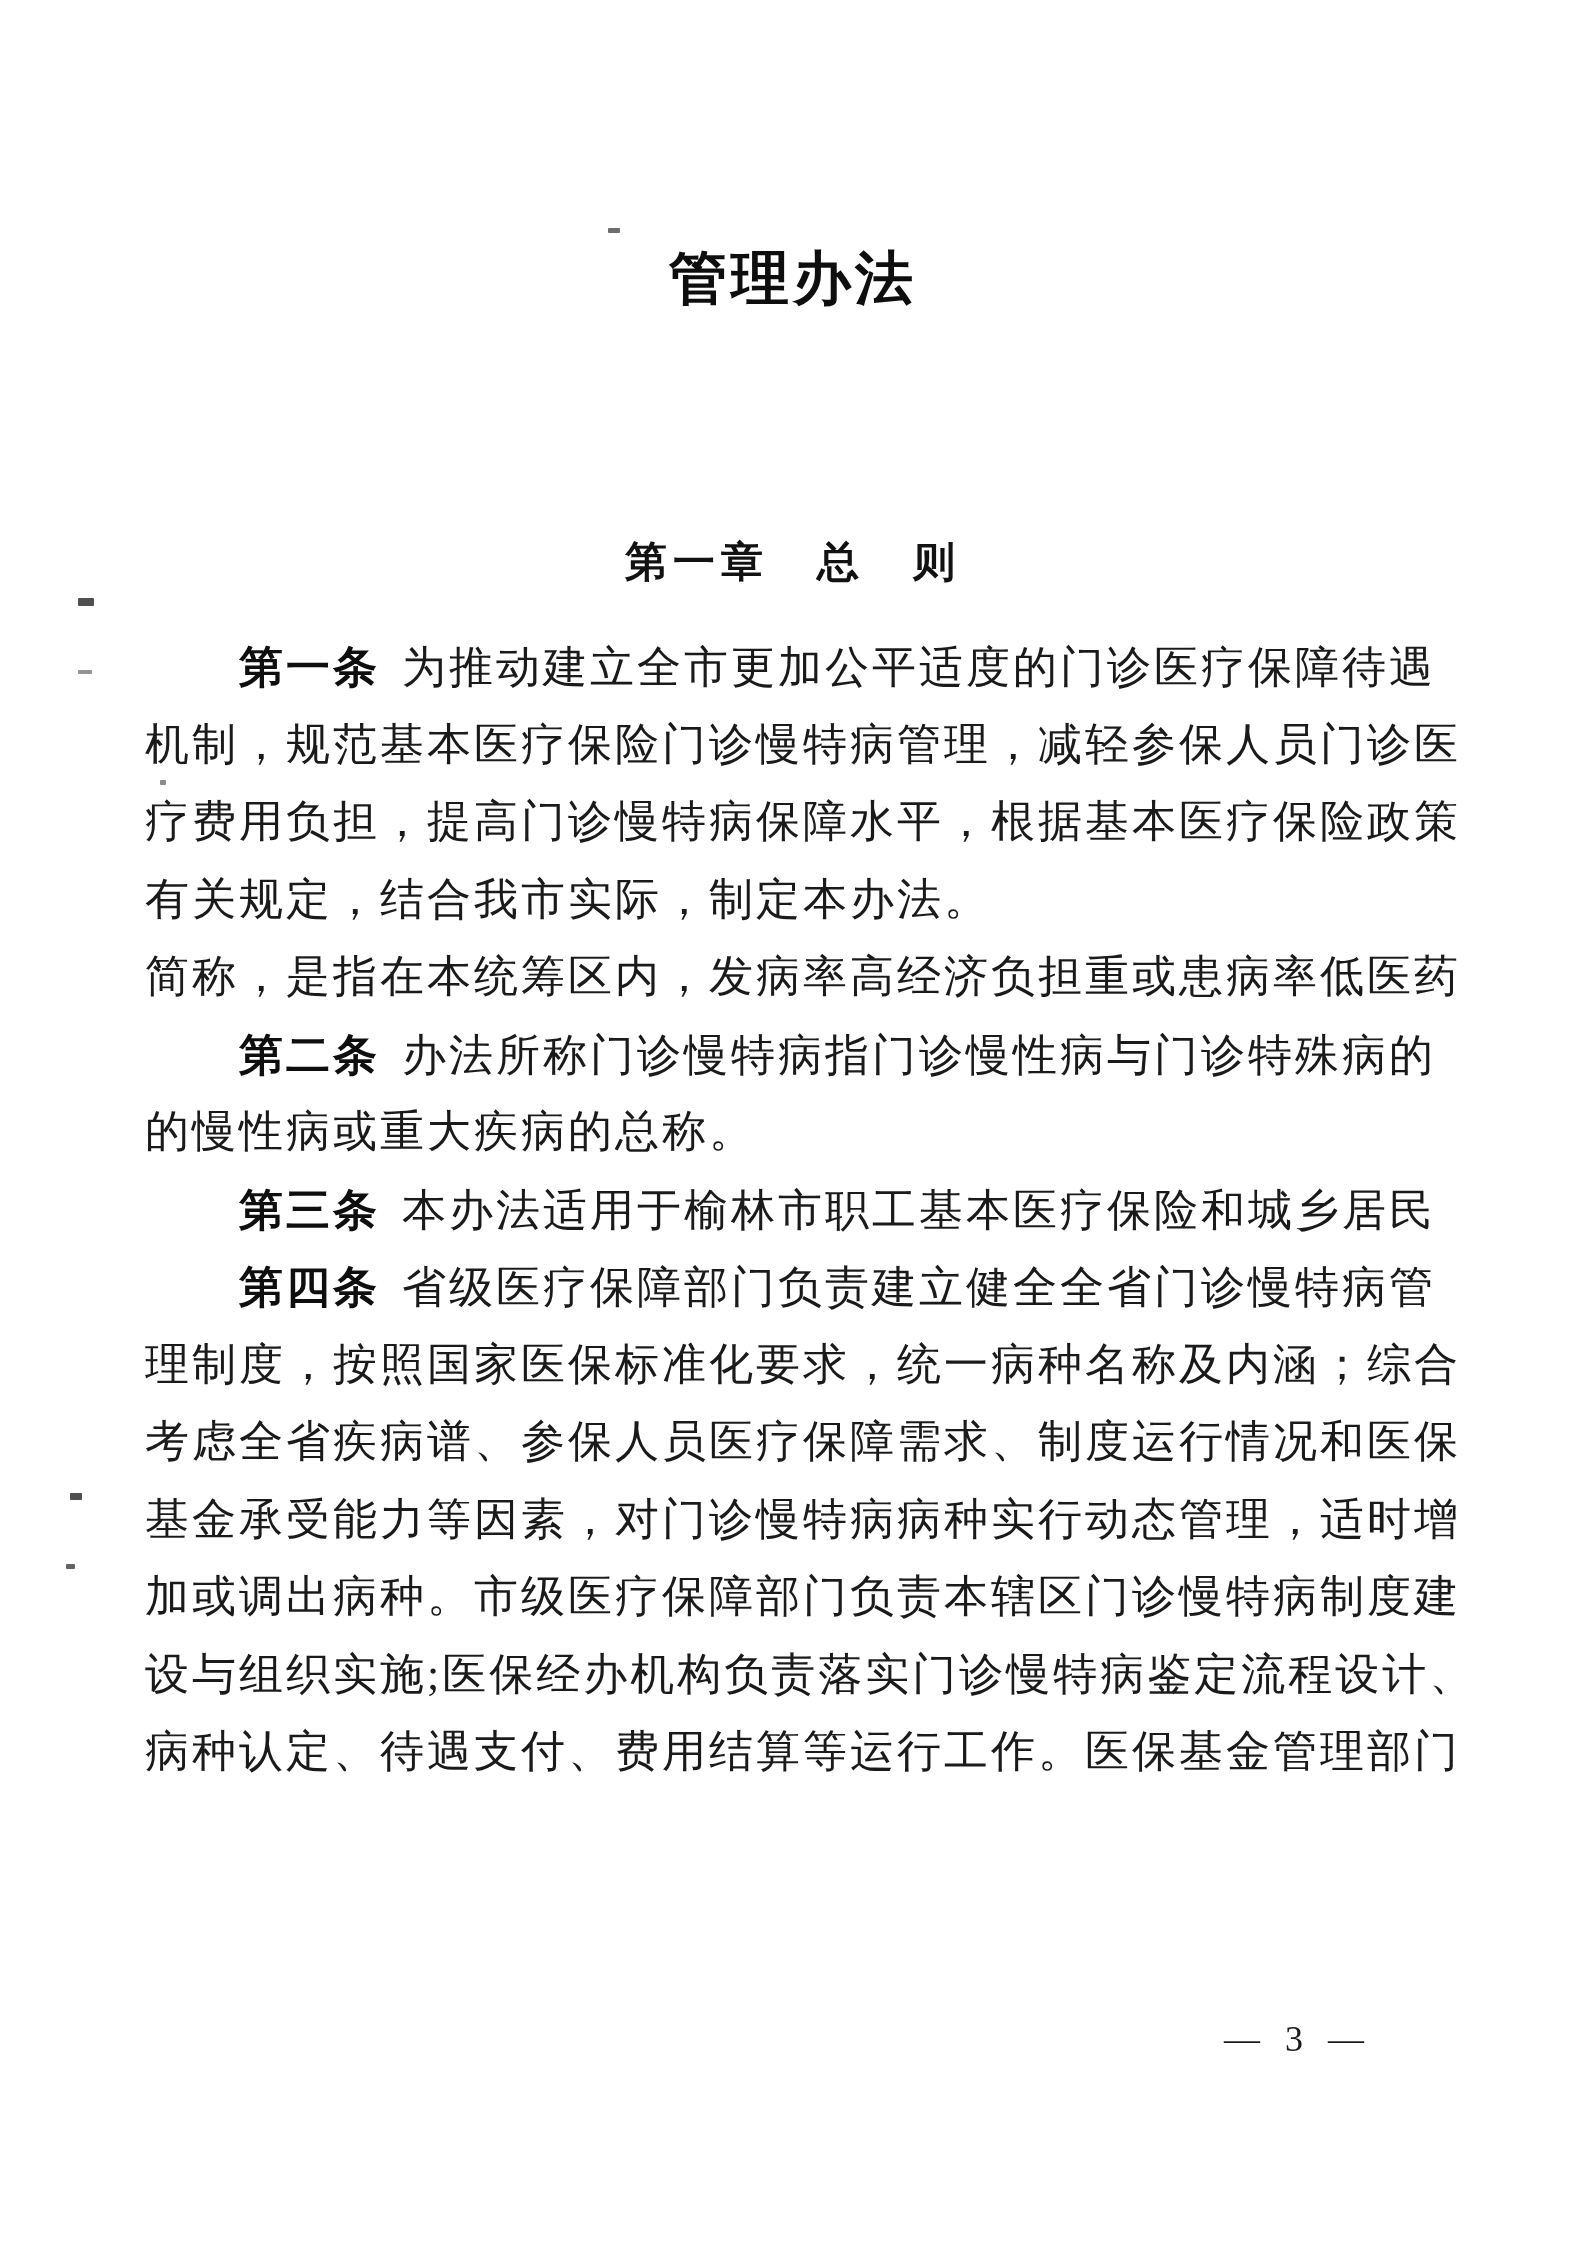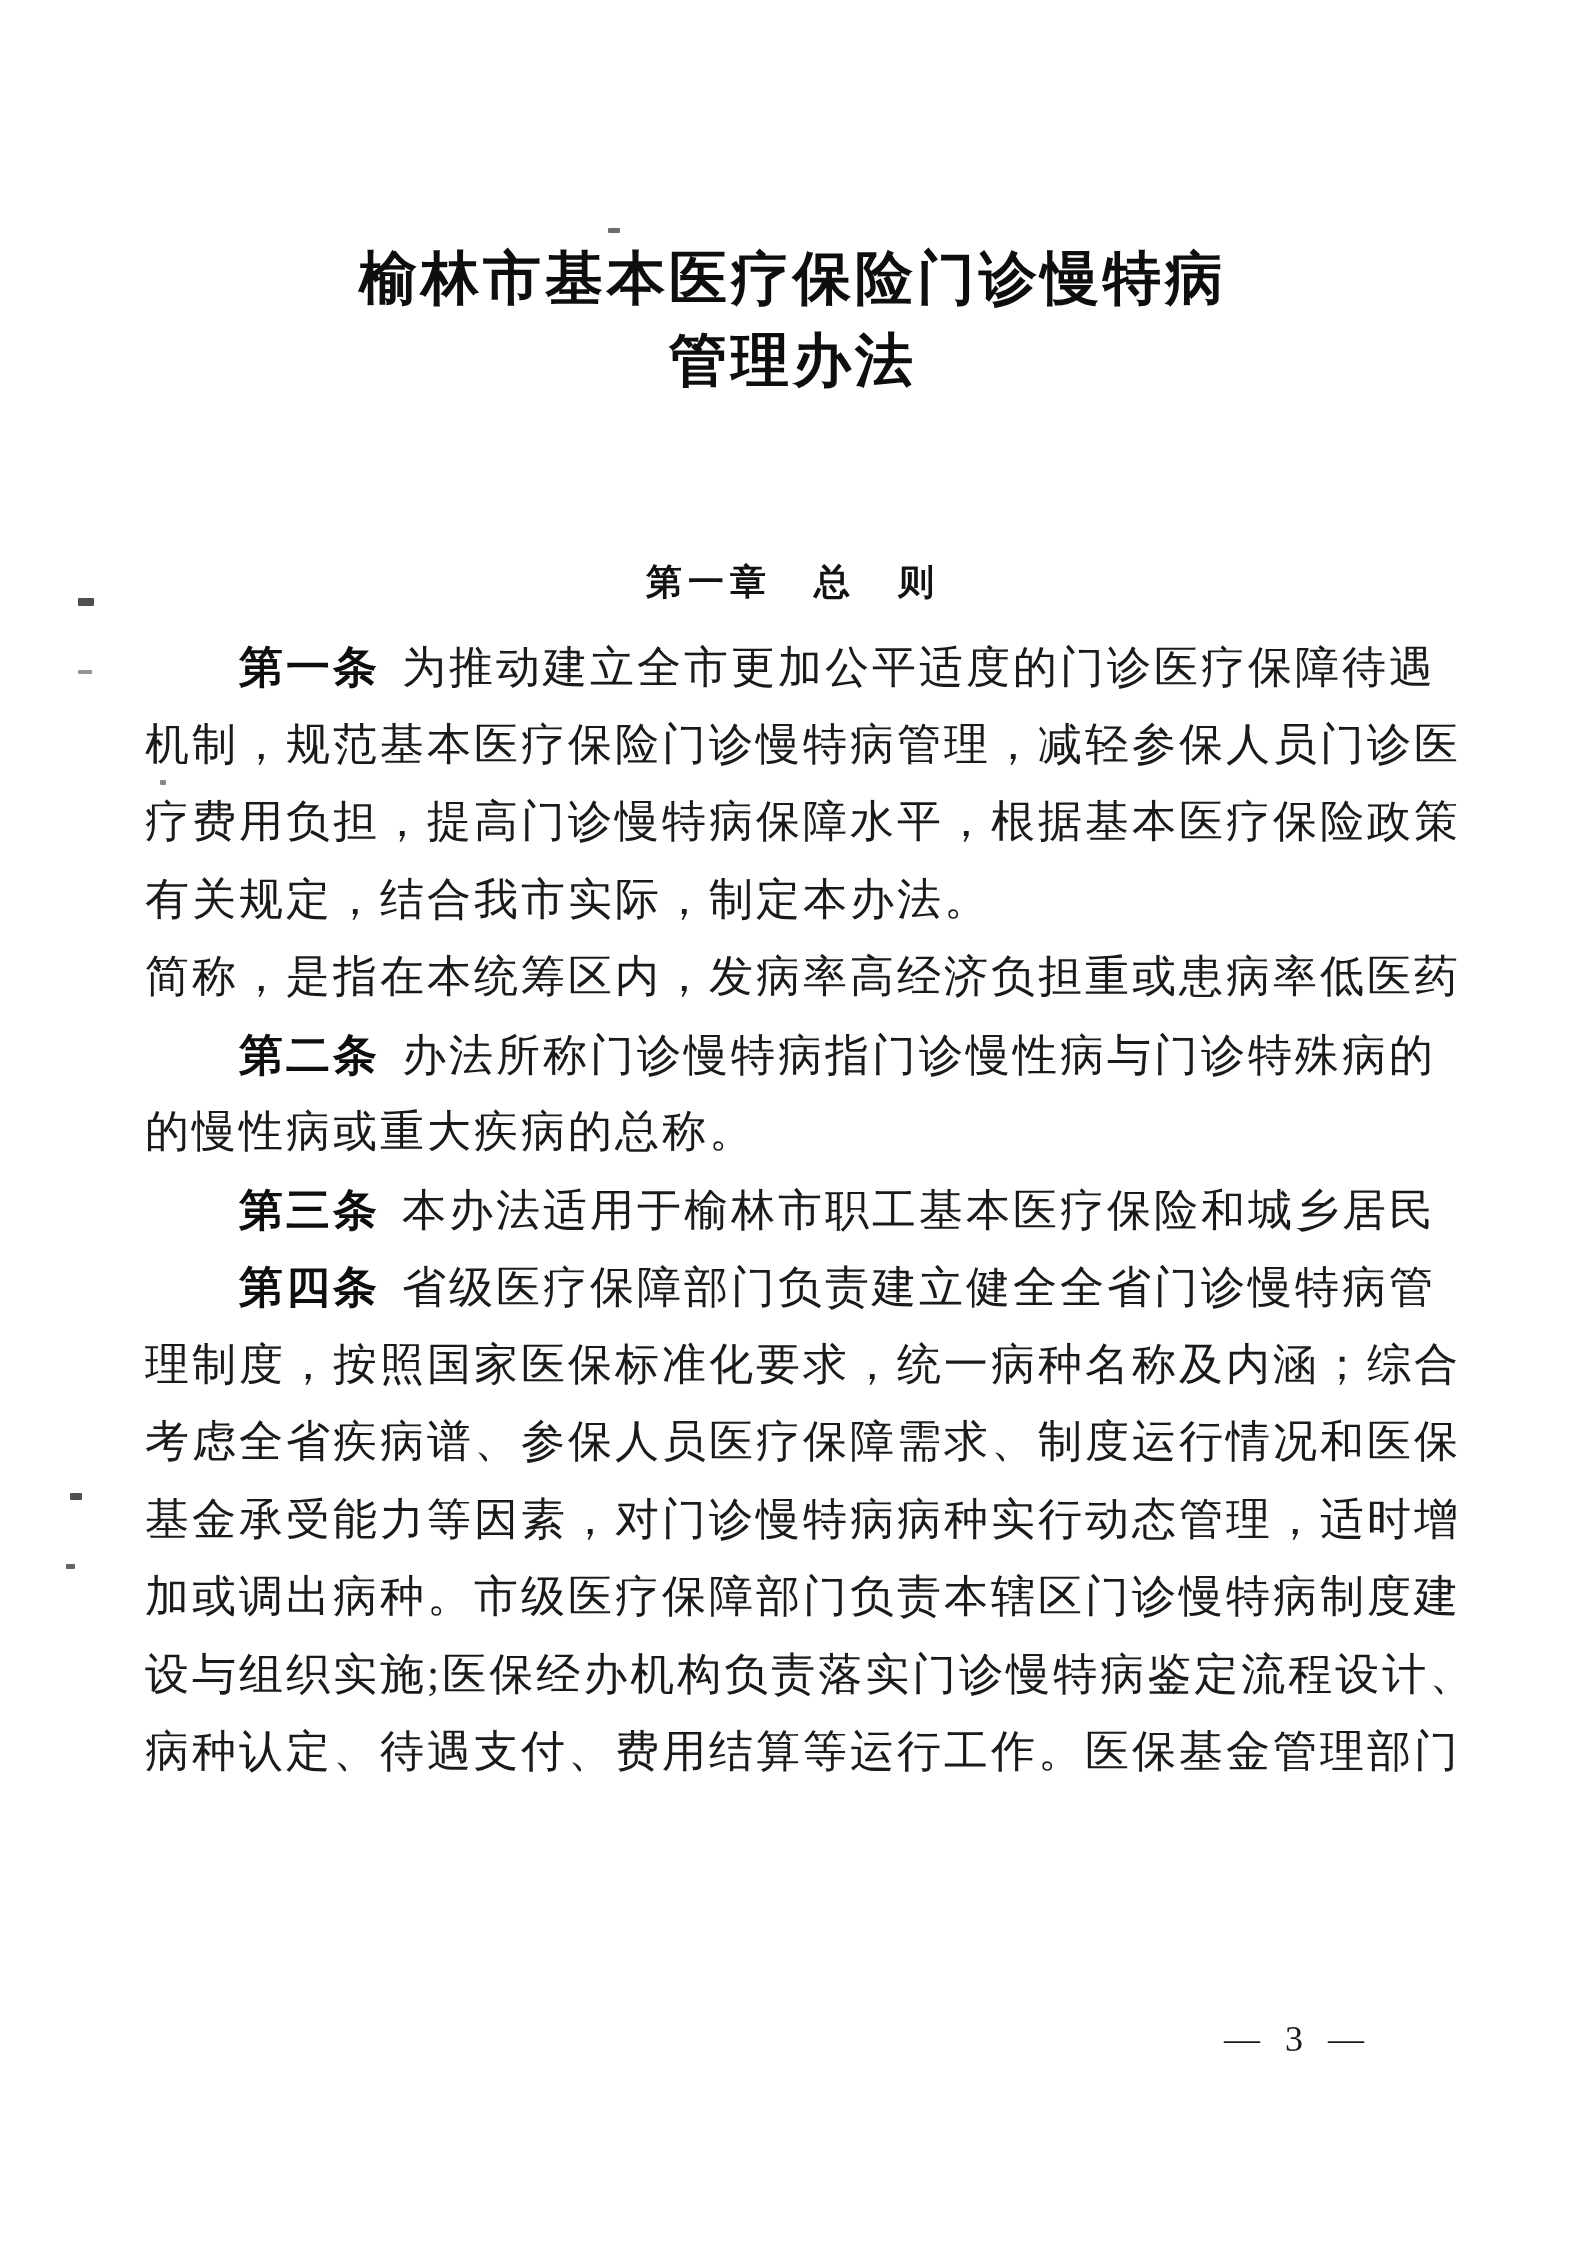--- a/index.html
+++ b/index.html
@@ -30,24 +30,23 @@
     color: #0e0e0e;
   }
   .chapter {
     position: absolute;
     top: 534px;
     left: 0;
     width: 100%;
     text-align: center;
     font-family: Liberation Mono, monospace;
     font-weight: bold;
-    font-size: 36px;
+    font-size: 42px;
     letter-spacing: 6px;
     color: #121212;
-    margin-top: 24px;
   }
   .doc-body {
     position: absolute;
     top: 628px;
     left: 145px;
     width: 1315px;
   }
   .line {
     height: 77.5px;
     line-height: 77.5px;
@@ -86,21 +85,20 @@
   .speck.s4 { left: 160px;  top: 780px;  width: 6px;  height: 5px; opacity: .6;  }
   .speck.s5 { left: 70px;   top: 1493px; width: 12px; height: 7px; opacity: .9;  }
   .speck.s6 { left: 66px;   top: 1564px; width: 9px;  height: 5px; opacity: .8;  }
 </style>
 </head>
 <body>
 
 <div class="page">
 
   <div class="doc-title">
-    <div>榆林市基本医疗保险门诊慢特病</div>
     <div>管理办法</div>
   </div>
 
   <div class="chapter">第一章　总　则</div>
 
   <div class="doc-body">
       <div class="line indent"><span class="term">第一条</span><span>为推动建立全市更加公平适度的门诊医疗保障待遇</span></div>
       <div class="line"><span>机制，规范基本医疗保险门诊慢特病管理，减轻参保人员门诊医</span></div>
       <div class="line"><span>疗费用负担，提高门诊慢特病保障水平，根据基本医疗保险政策</span></div>
       <div class="line"><span>有关规定，结合我市实际，制定本办法。</span></div>

